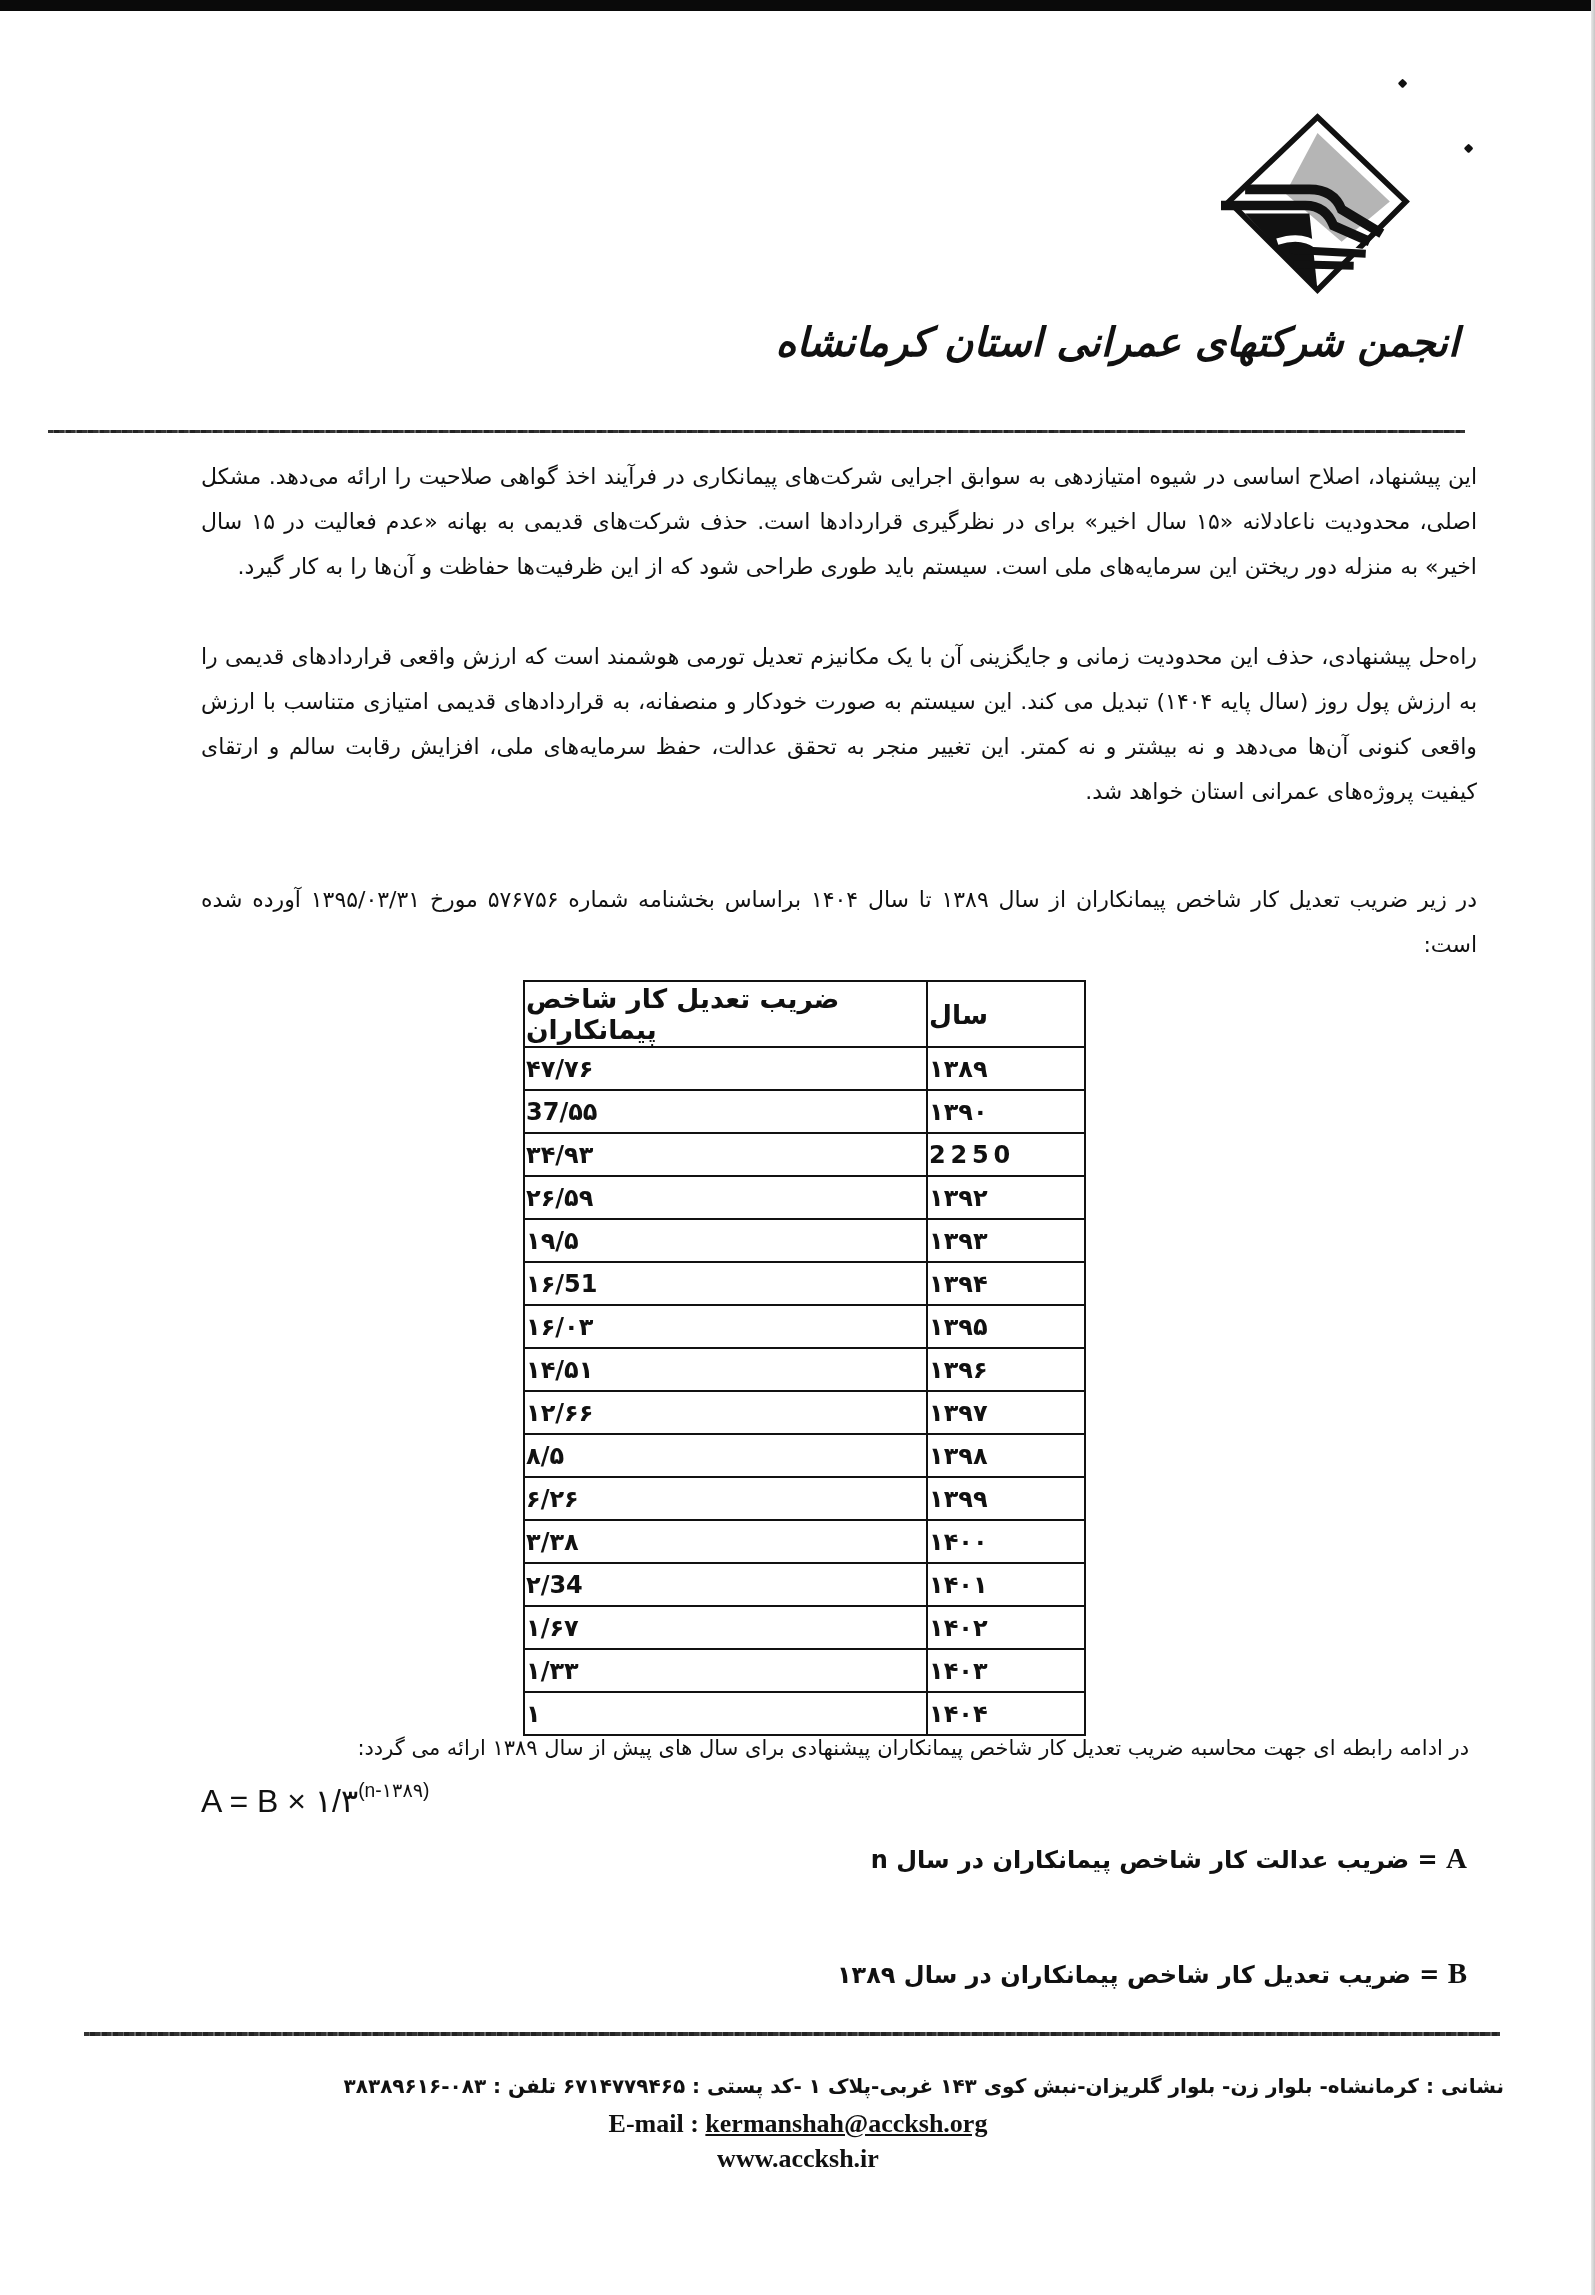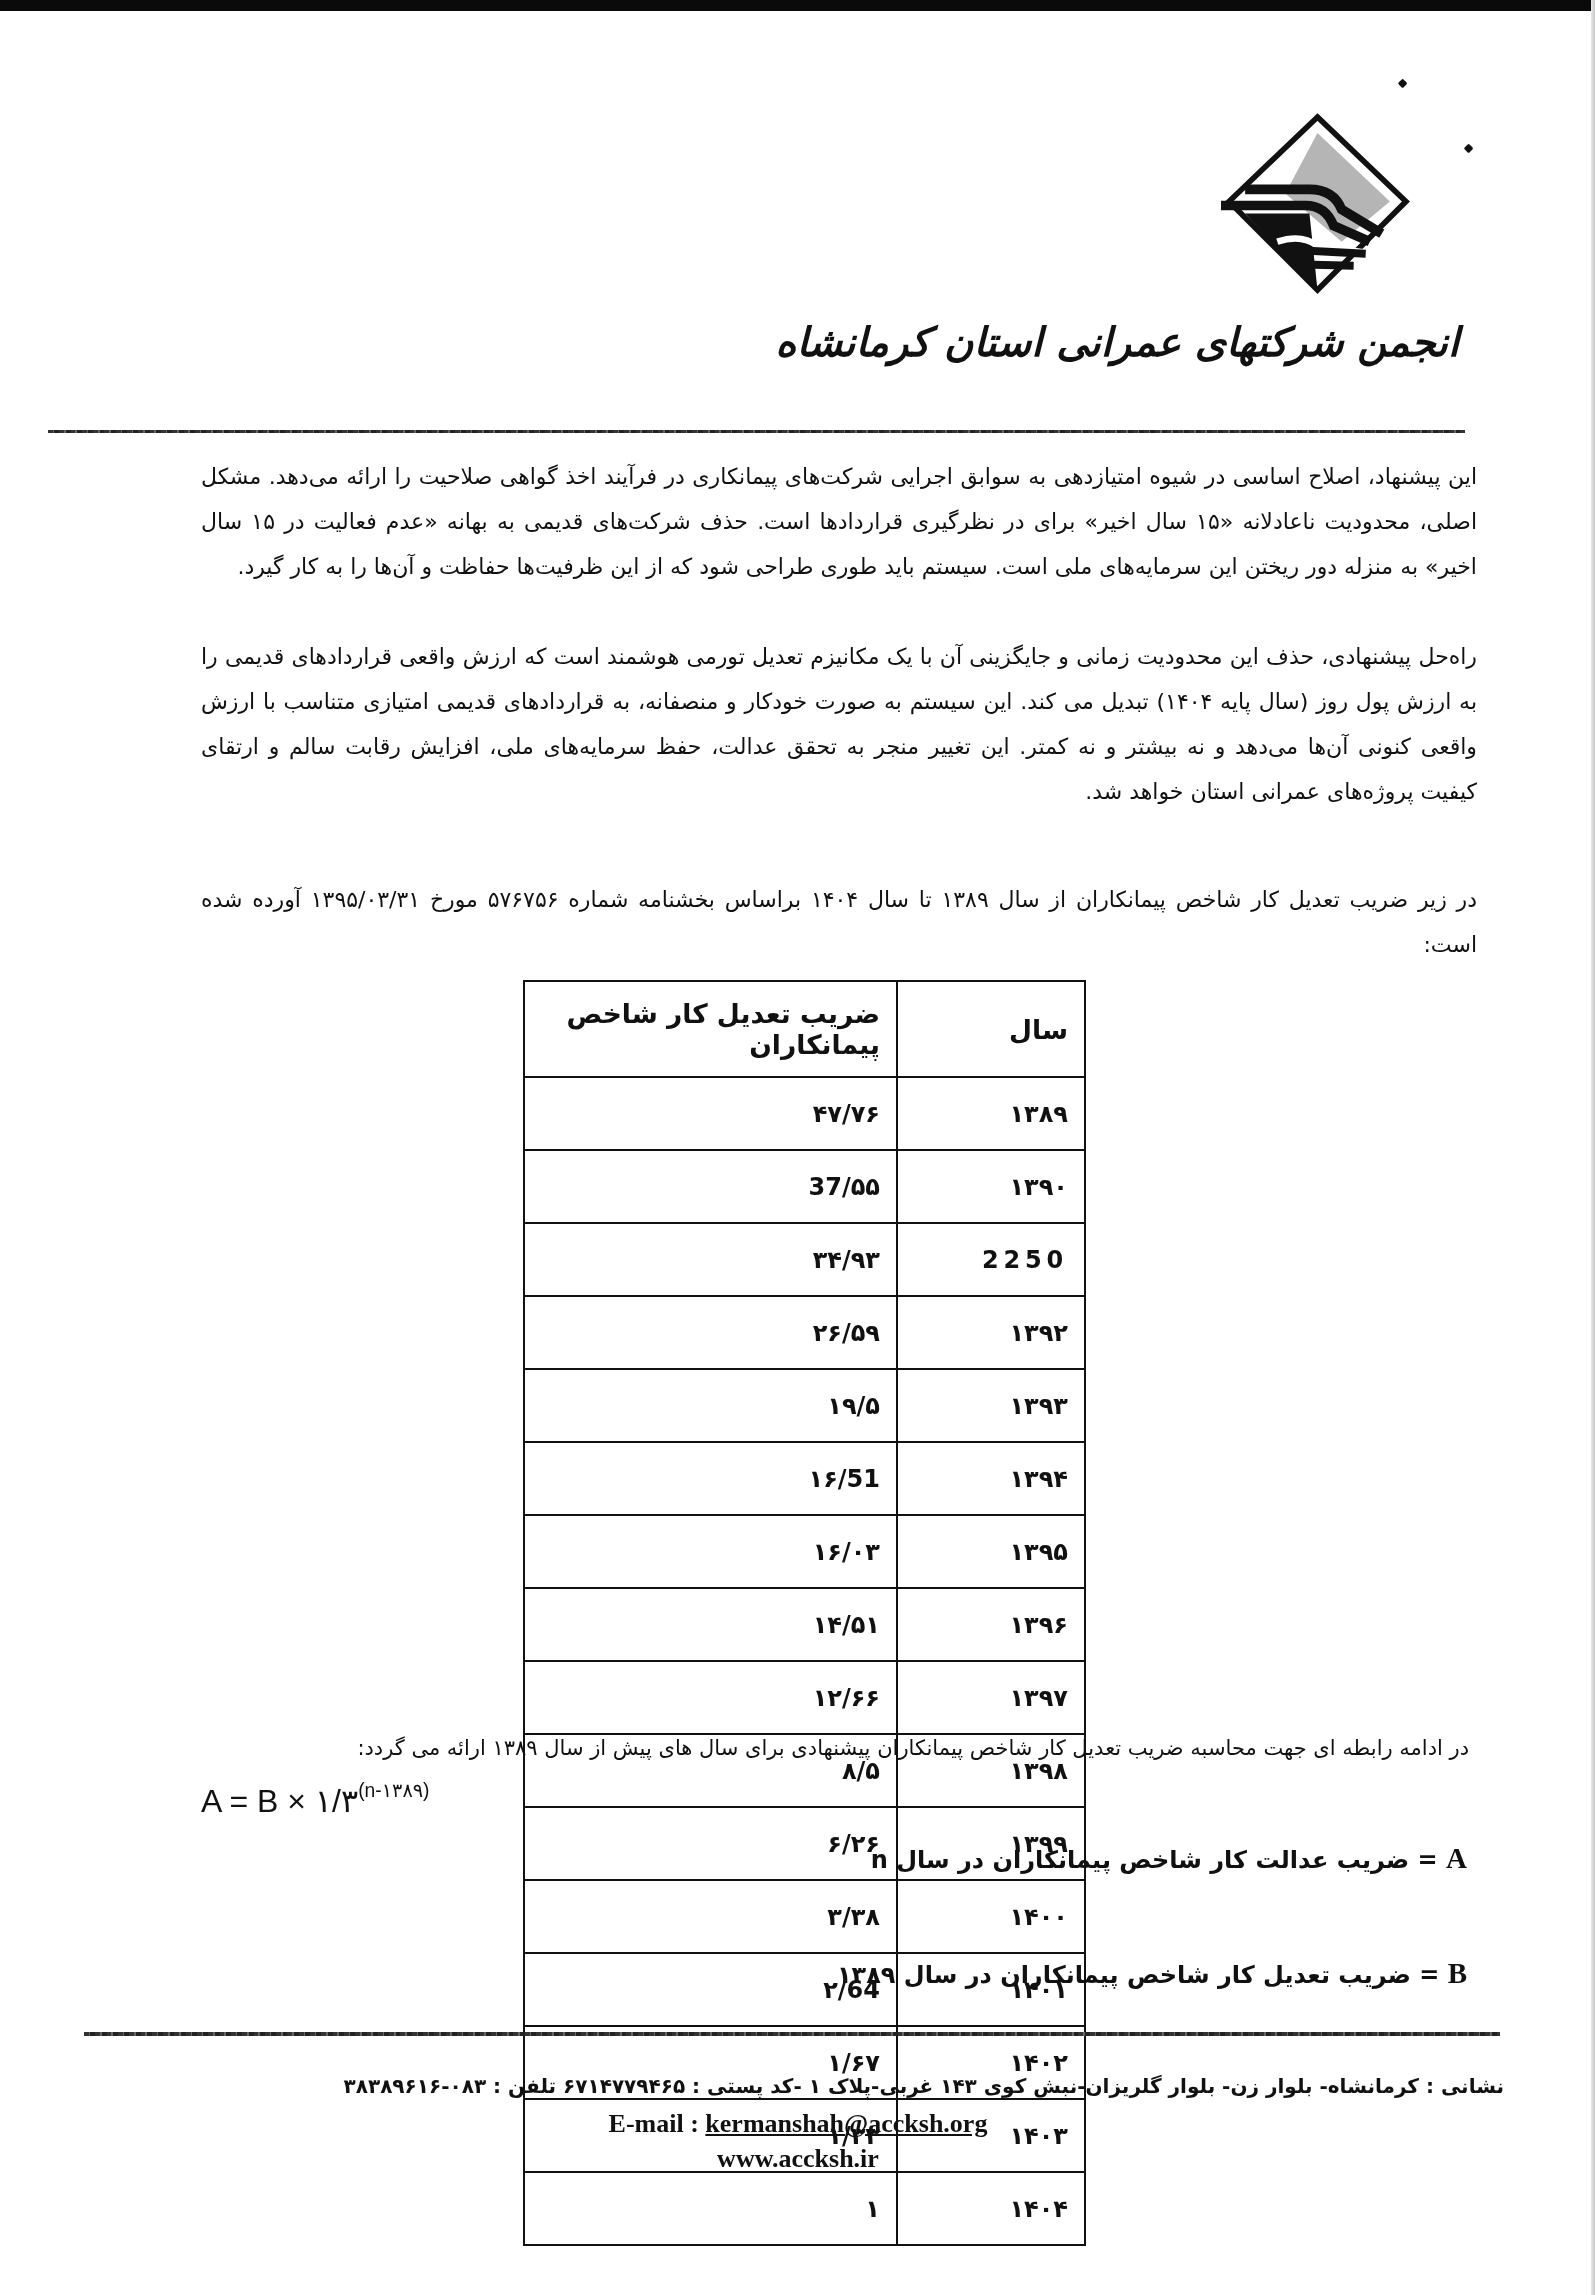--- a/index.html
+++ b/index.html
@@ -23,21 +23,21 @@
       font-family: "DejaVu Sans", sans-serif; font-size: 22px; line-height: 45px;
     }
     .body-text p { margin: 0; text-align-last: right; }
     .p1 { top: 454px; }
     .p2 { top: 634px; }
     .p3 { top: 877px; }
     table.coef {
       position: absolute; left: 523px; top: 980px; width: 563px; border-collapse: collapse; direction: rtl;
       font-family: "DejaVu Sans", sans-serif;
     }
-    table.coef th, table.coef td { border: 2px solid #111; text-align: right; height: 39px; padding: 16px; }
+    table.coef th, table.coef td { border: 2px solid #111; text-align: left; height: 39px; padding: 1px; }
     table.coef th { font-size: 26.5px; font-weight: bold; height: 50px; }
     table.coef td { font-size: 24px; font-weight: bold; letter-spacing: 4.8px; }
     table.coef th.year, table.coef td.year { width: 154px; }
     .intro-formula { position: absolute; left: 193px; top: 1729px; width: 1276px; direction: rtl; text-align: right; font-size: 21px; line-height: 39px; }
     .formula { position: absolute; left: 201px; top: 1779px; font-family: "Liberation Sans", sans-serif; font-size: 32px; direction: ltr; white-space: nowrap; }
     .formula sup { font-size: 19.3px; vertical-align: 14.5px; }
     .def { position: absolute; right: 129px; direction: rtl; font-size: 24px; font-weight: bold; white-space: nowrap; }
     .def .sym { font-family: "Liberation Serif", serif; font-size: 29px; }
     .def.a { top: 1842px; }
     .def.b { top: 1957px; }
@@ -131,21 +131,21 @@
       <tr>
         <td class="year">۱۳۹۹</td>
         <td>۶/۲۶</td>
       </tr>
       <tr>
         <td class="year">۱۴۰۰</td>
         <td>۳/۳۸</td>
       </tr>
       <tr>
         <td class="year">۱۴۰۱</td>
-        <td>۲/64</td>
+        <td>۲/34</td>
       </tr>
       <tr>
         <td class="year">۱۴۰۲</td>
         <td>۱/۶۷</td>
       </tr>
       <tr>
         <td class="year">۱۴۰۳</td>
         <td>۱/۳۳</td>
       </tr>
       <tr>

